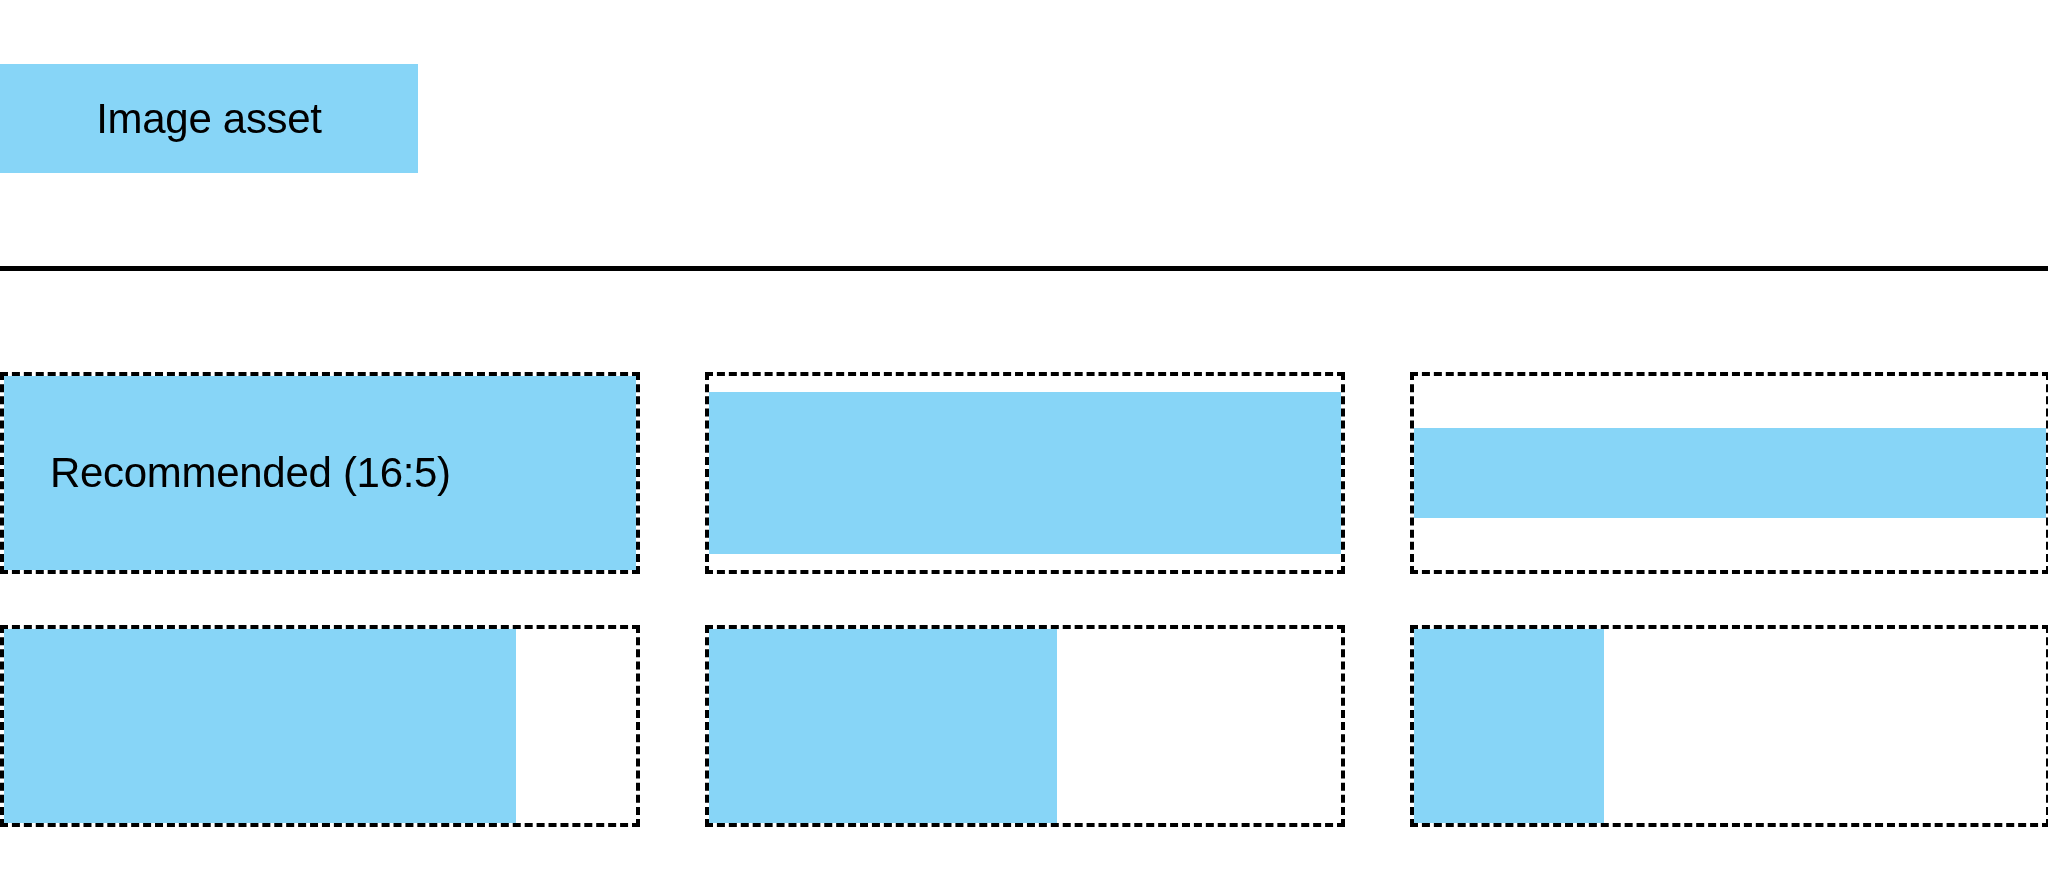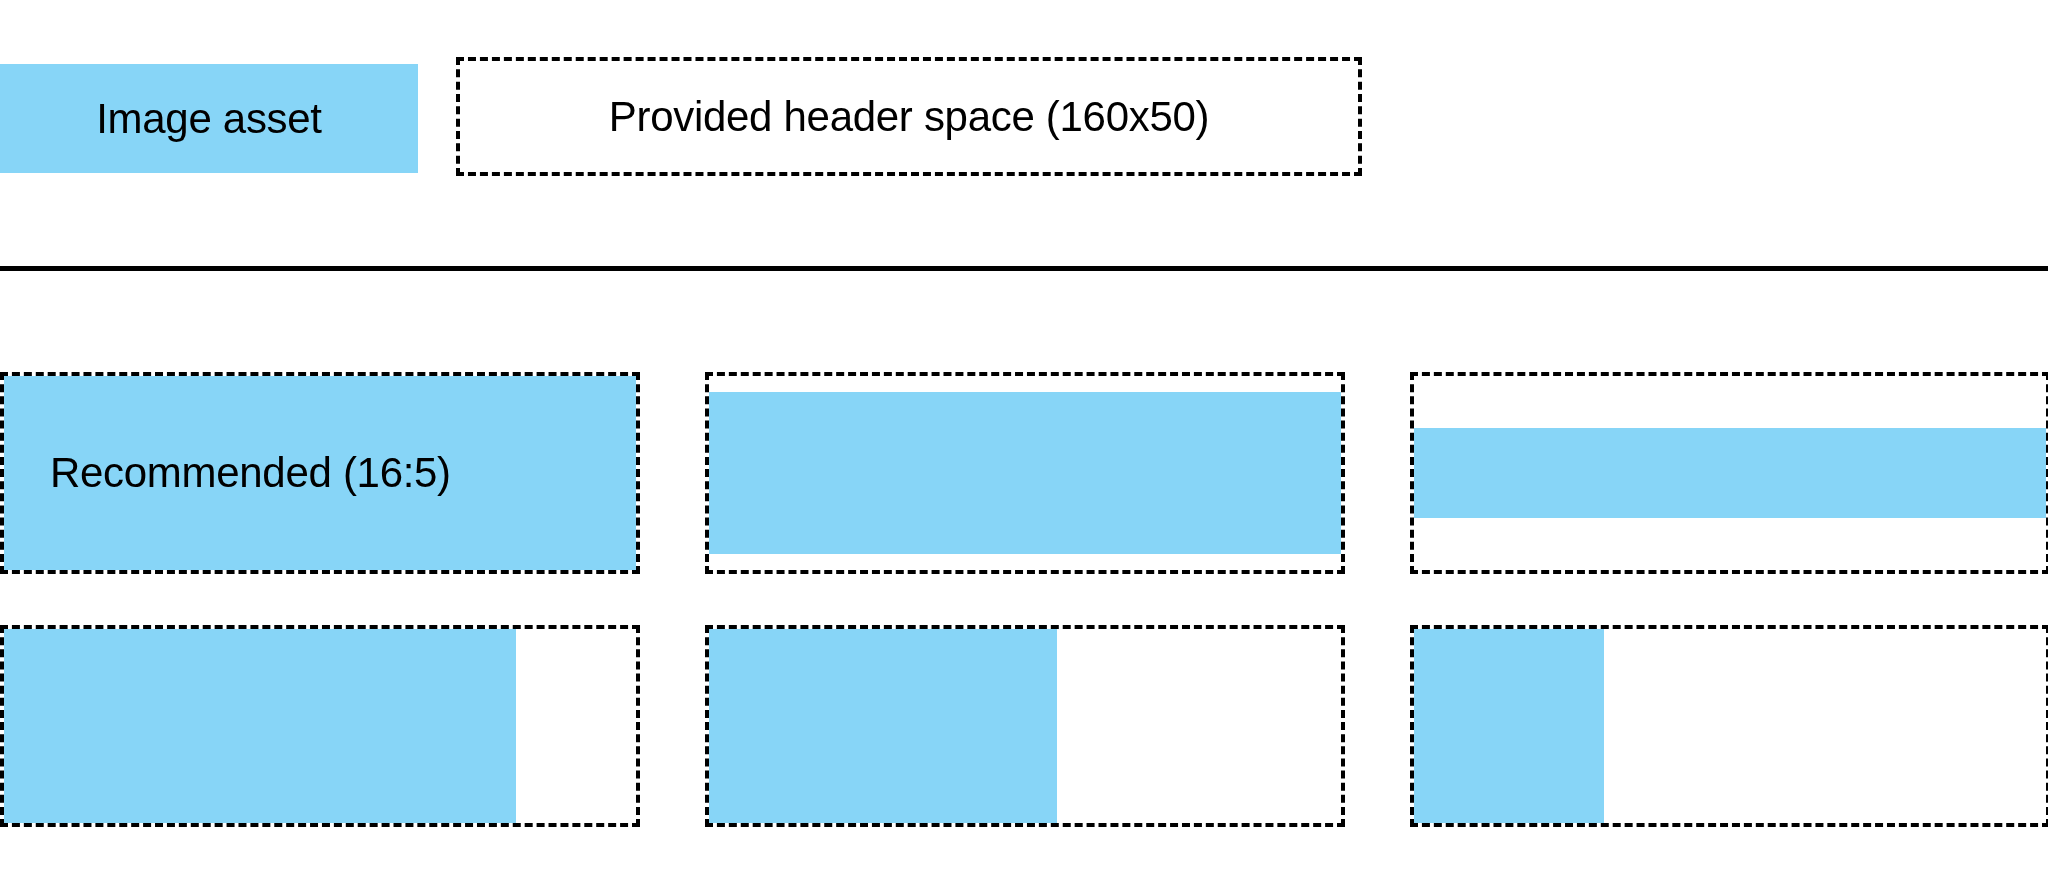--- a/index.html
+++ b/index.html
@@ -127,23 +127,20 @@
 </style>
 </head>
 <body style="background: rgb(255, 255, 255);">
 
 <div class="header-band">
 
   <div class="asset-chip" style="background: rgb(135, 213, 247);">
     <span class="asset-chip-label">Image asset</span>
   </div>
 
-  <div class="header-space-box">
-    <span class="header-space-label">Provided header space (160x50)</span>
-  </div>
 
 </div>
 
 <div class="divider" style="background: rgb(0, 0, 0);"></div>
 
 <div class="grid">
 
   <div class="grid-row row-1">
 
     <div class="cell col-1">

